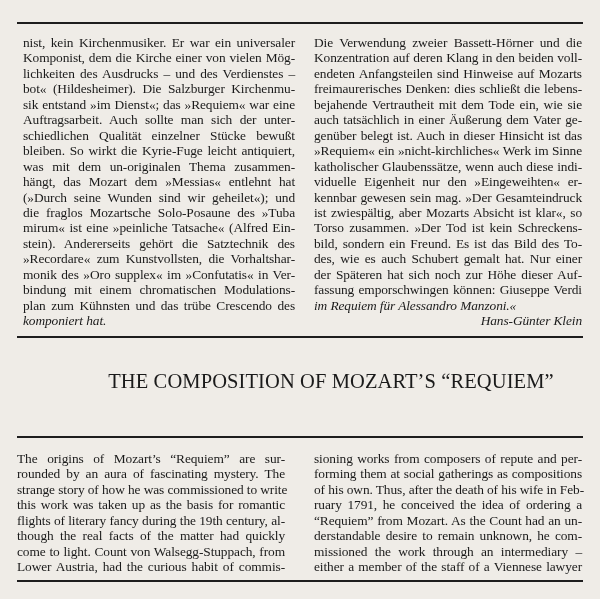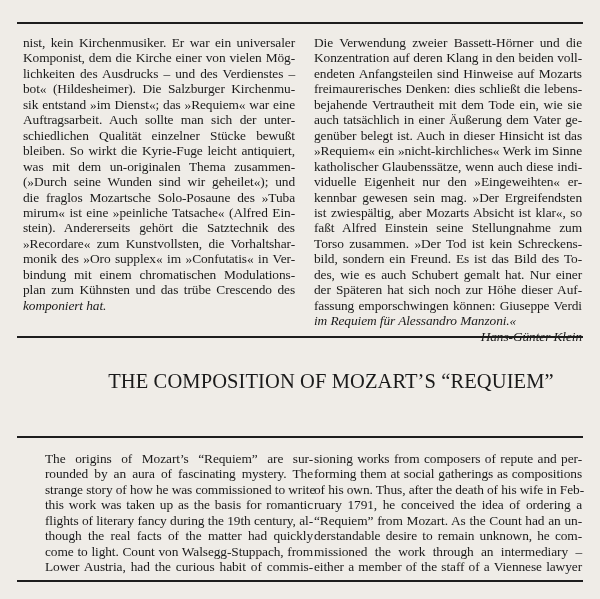--- a/index.html
+++ b/index.html
@@ -34,20 +34,21 @@
 <div class="col" style="left:17px; top:35px; width:272px;margin-left:6px;">
   <span class="ln">nist, kein Kirchenmusiker. Er war ein universaler</span>
   <span class="ln">Komponist, dem die Kirche einer von vielen Mög-</span>
   <span class="ln">lichkeiten des Ausdrucks – und des Verdienstes –</span>
   <span class="ln">bot« (Hildesheimer). Die Salzburger Kirchenmu-</span>
   <span class="ln">sik entstand »im Dienst«; das »Requiem« war eine</span>
   <span class="ln">Auftragsarbeit. Auch sollte man sich der unter-</span>
   <span class="ln">schiedlichen Qualität einzelner Stücke bewußt</span>
   <span class="ln">bleiben. So wirkt die Kyrie-Fuge leicht antiquiert,</span>
   <span class="ln">was mit dem un-originalen Thema zusammen-</span>
+  <span class="ln">hängt, das Mozart dem »Messias« entlehnt hat</span>
   <span class="ln">(»Durch seine Wunden sind wir geheilet«); und</span>
   <span class="ln">die fraglos Mozartsche Solo-Posaune des »Tuba</span>
   <span class="ln">mirum« ist eine »peinliche Tatsache« (Alfred Ein-</span>
   <span class="ln">stein). Andererseits gehört die Satztechnik des</span>
   <span class="ln">»Recordare« zum Kunstvollsten, die Vorhaltshar-</span>
   <span class="ln">monik des »Oro supplex« im »Confutatis« in Ver-</span>
   <span class="ln">bindung mit einem chromatischen Modulations-</span>
   <span class="ln">plan zum Kühnsten und das trübe Crescendo des</span>
   <span class="ln last">komponiert hat.</span>
 </div>
@@ -56,39 +57,38 @@
   <span class="ln">Die Verwendung zweier Bassett-Hörner und die</span>
   <span class="ln">Konzentration auf deren Klang in den beiden voll-</span>
   <span class="ln">endeten Anfangsteilen sind Hinweise auf Mozarts</span>
   <span class="ln">freimaurerisches Denken: dies schließt die lebens-</span>
   <span class="ln">bejahende Vertrautheit mit dem Tode ein, wie sie</span>
   <span class="ln">auch tatsächlich in einer Äußerung dem Vater ge-</span>
   <span class="ln">genüber belegt ist. Auch in dieser Hinsicht ist das</span>
   <span class="ln">»Requiem« ein »nicht-kirchliches« Werk im Sinne</span>
   <span class="ln">katholischer Glaubenssätze, wenn auch diese indi-</span>
   <span class="ln">viduelle Eigenheit nur den »Eingeweihten« er-</span>
-  <span class="ln">kennbar gewesen sein mag. »Der Ergreifendsten</span>
+  <span class="ln">kennbar gewesen sein mag. »Der Gesamteindruck</span>
   <span class="ln">ist zwiespältig, aber Mozarts Absicht ist klar«, so</span>
-  <span class="ln">faßt Alfred Einstein seine Stellungnahme zum</span>
   <span class="ln">Torso zusammen. »Der Tod ist kein Schreckens-</span>
   <span class="ln">bild, sondern ein Freund. Es ist das Bild des To-</span>
   <span class="ln">des, wie es auch Schubert gemalt hat. Nur einer</span>
   <span class="ln">der Späteren hat sich noch zur Höhe dieser Auf-</span>
   <span class="ln">fassung emporschwingen können: Giuseppe Verdi</span>
   <span class="ln last">im Requiem für Alessandro Manzoni.«</span>
   <span class="sig">Hans-Günter Klein</span>
 </div>
 
 <div class="rule" style="top:336px;"></div>
 
 <div class="title">THE COMPOSITION OF MOZART’S “REQUIEM”</div>
 
 <div class="rule" style="top:436px;"></div>
 
-<div class="col" style="left:17px; top:451px; width:268px;margin-left:28px;">
+<div class="col" style="left:17px; top:451px; width:268px;">
   <span class="ln">The origins of Mozart’s “Requiem” are sur-</span>
   <span class="ln">rounded by an aura of fascinating mystery. The</span>
   <span class="ln">strange story of how he was commissioned to write</span>
   <span class="ln">this work was taken up as the basis for romantic</span>
   <span class="ln">flights of literary fancy during the 19th century, al-</span>
   <span class="ln">though the real facts of the matter had quickly</span>
   <span class="ln">come to light. Count von Walsegg-Stuppach, from</span>
   <span class="ln">Lower Austria, had the curious habit of commis-</span>
 </div>
 

